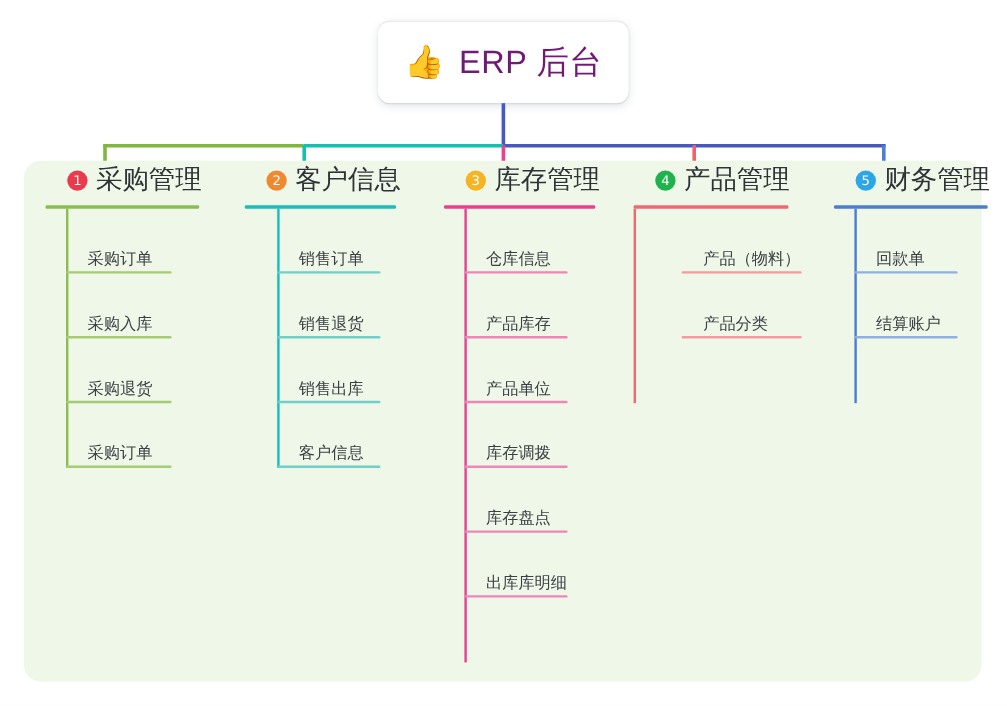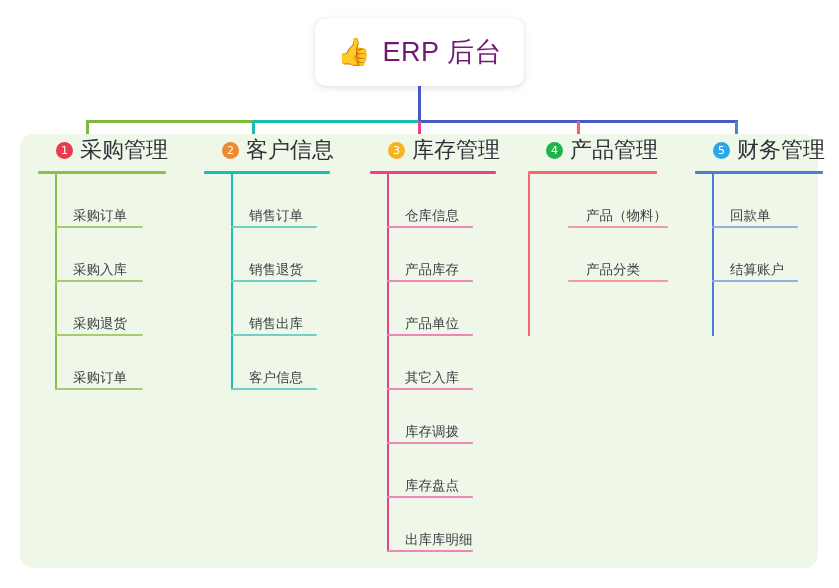--- a/index.html
+++ b/index.html
@@ -224,24 +224,20 @@
         </div>
         <div class="leaf">
           <span class="leaf-label">产品库存</span>
           <div class="leaf-line" style="width: 86px; background: rgb(239, 134, 184);"></div>
         </div>
         <div class="leaf">
           <span class="leaf-label">产品单位</span>
           <div class="leaf-line" style="width: 86px; background: rgb(239, 134, 184);"></div>
         </div>
         <div class="leaf">
-          <span class="leaf-label">其它入库</span>
-          <div class="leaf-line" style="width: 86px; background: rgb(239, 134, 184);"></div>
-        </div>
-        <div class="leaf">
           <span class="leaf-label">库存调拨</span>
           <div class="leaf-line" style="width: 86px; background: rgb(239, 134, 184);"></div>
         </div>
         <div class="leaf">
           <span class="leaf-label">库存盘点</span>
           <div class="leaf-line" style="width: 86px; background: rgb(239, 134, 184);"></div>
         </div>
         <div class="leaf">
           <span class="leaf-label">出库库明细</span>
           <div class="leaf-line" style="width: 86px; background: rgb(239, 134, 184);"></div>

